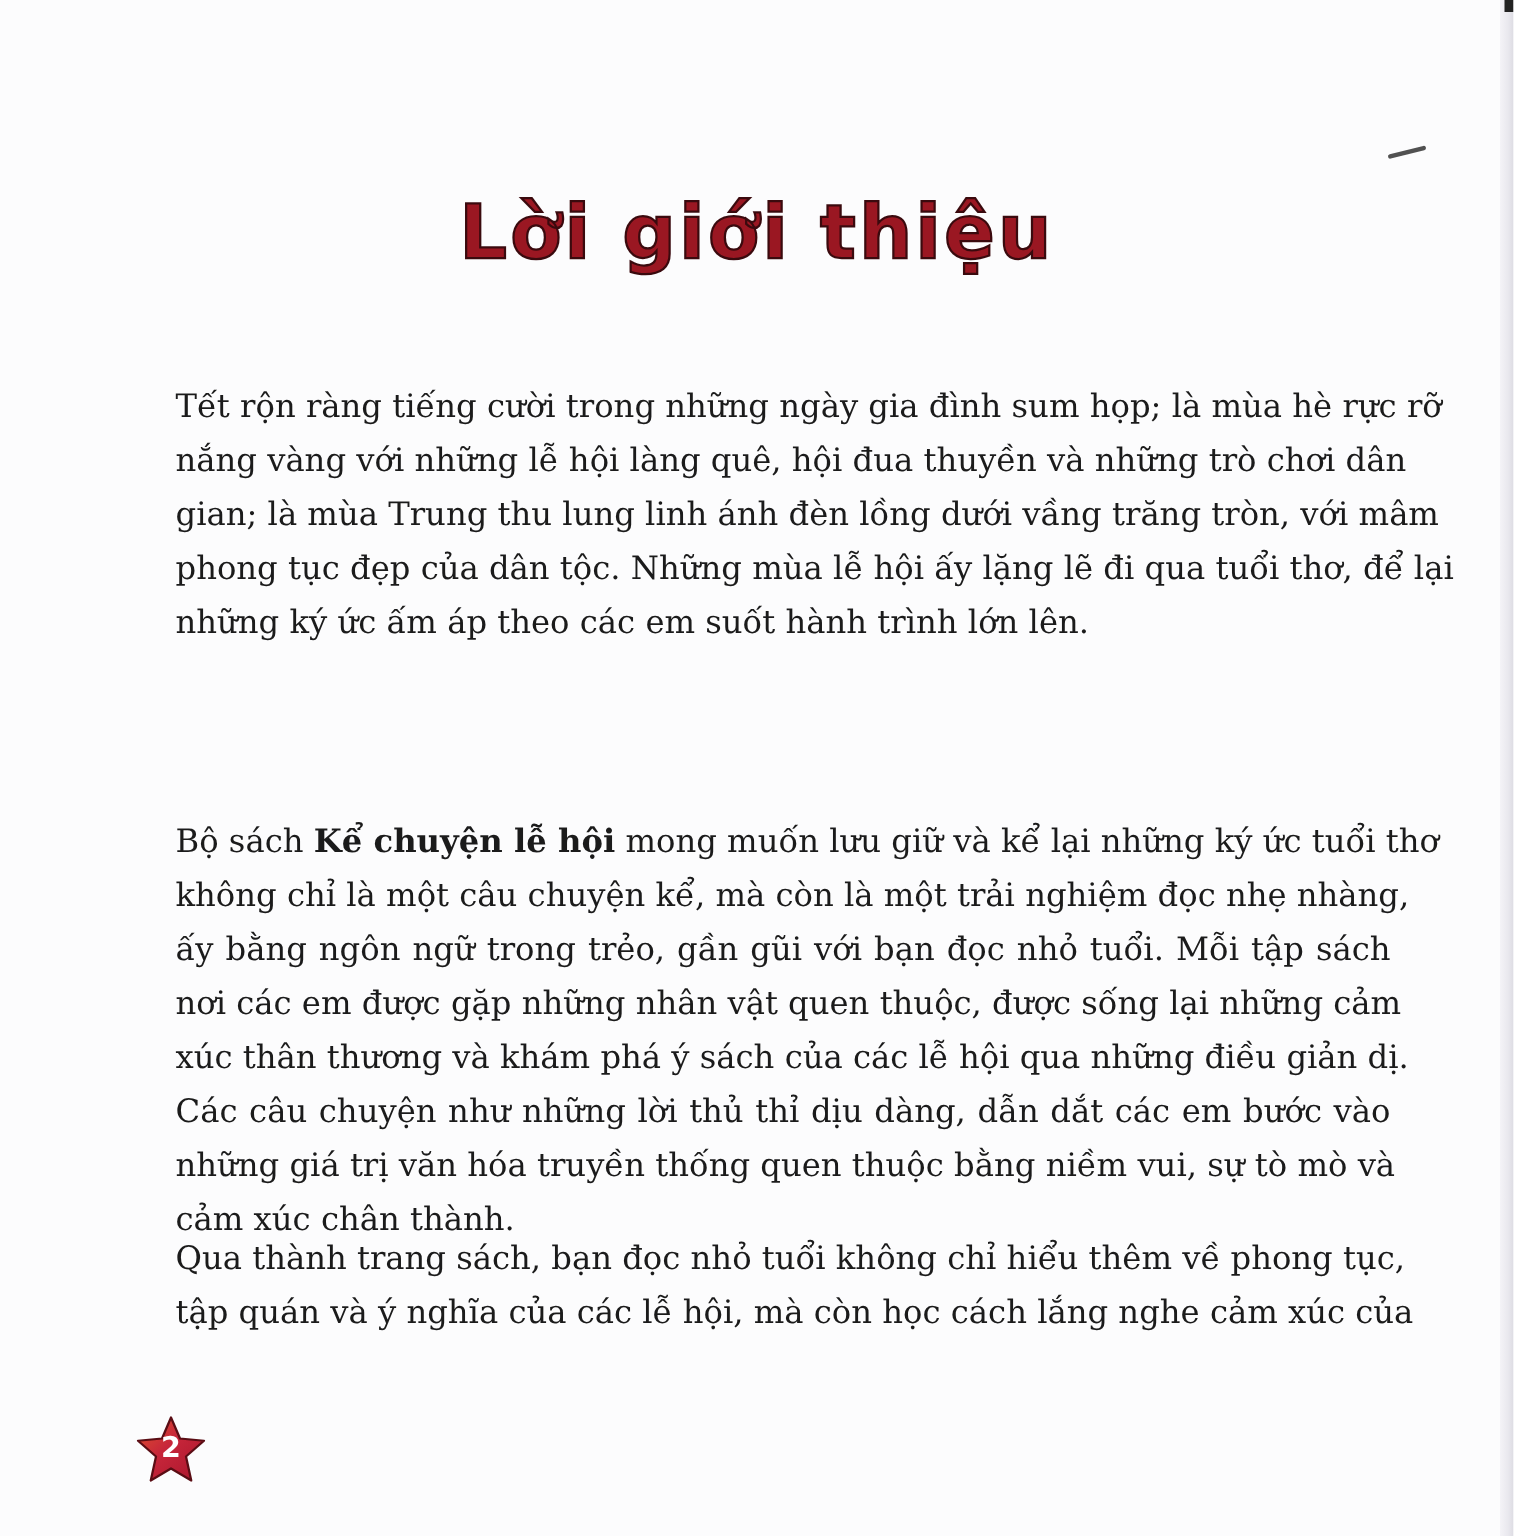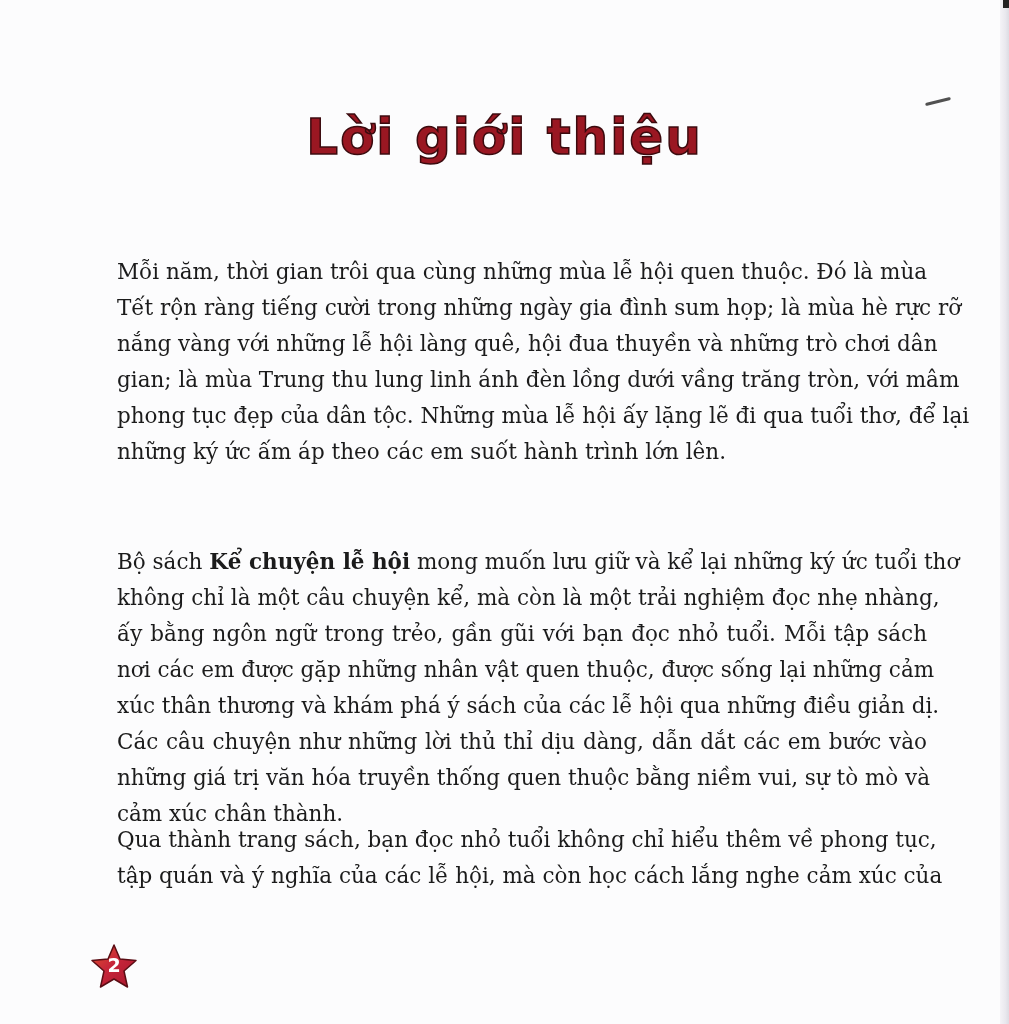--- a/index.html
+++ b/index.html
@@ -39,21 +39,21 @@
       height: 3px;
       background: #333;
       border-radius: 2px;
       transform: rotate(-14deg);
       opacity: 0.85;
     }
     .title {
       position: absolute;
       left: 0;
       width: 1009px;
-      top: 108px;
+      top: 126px;
       text-align: center;
       font-family: "DejaVu Sans", "Liberation Sans", sans-serif;
       font-size: 50px;
       font-weight: bold;
       color: #9a1722;
       letter-spacing: 2px;
       -webkit-text-stroke: 1.5px #3a0a0e;
     }
     .line {
       display: block;
@@ -102,21 +102,20 @@
 </head>
 <body>
 
 <div class="page-edge"></div>
 <div class="corner-mark"></div>
 <div class="scratch-mark"></div>
 
 <h1 class="title" style="margin:0;">Lời giới thiệu</h1>
 
 <div class="para" style="top:254px;">
-  <span class="line">Mỗi năm, thời gian trôi qua cùng những mùa lễ hội quen thuộc. Đó là mùa</span>
   <span class="line">Tết rộn ràng tiếng cười trong những ngày gia đình sum họp; là mùa hè rực rỡ</span>
   <span class="line">nắng vàng với những lễ hội làng quê, hội đua thuyền và những trò chơi dân</span>
   <span class="line">gian; là mùa Trung thu lung linh ánh đèn lồng dưới vầng trăng tròn, với mâm</span>
   <span class="line">phong tục đẹp của dân tộc. Những mùa lễ hội ấy lặng lẽ đi qua tuổi thơ, để lại</span>
   <span class="line last">những ký ức ấm áp theo các em suốt hành trình lớn lên.</span>
 </div>
 
 <div class="para" style="top:544px;">
   <span class="line"><span>Bộ sách </span><span class="bold">Kể chuyện lễ hội</span><span> mong muốn lưu giữ và kể lại những ký ức tuổi thơ</span></span>
   <span class="line">không chỉ là một câu chuyện kể, mà còn là một trải nghiệm đọc nhẹ nhàng,</span>

